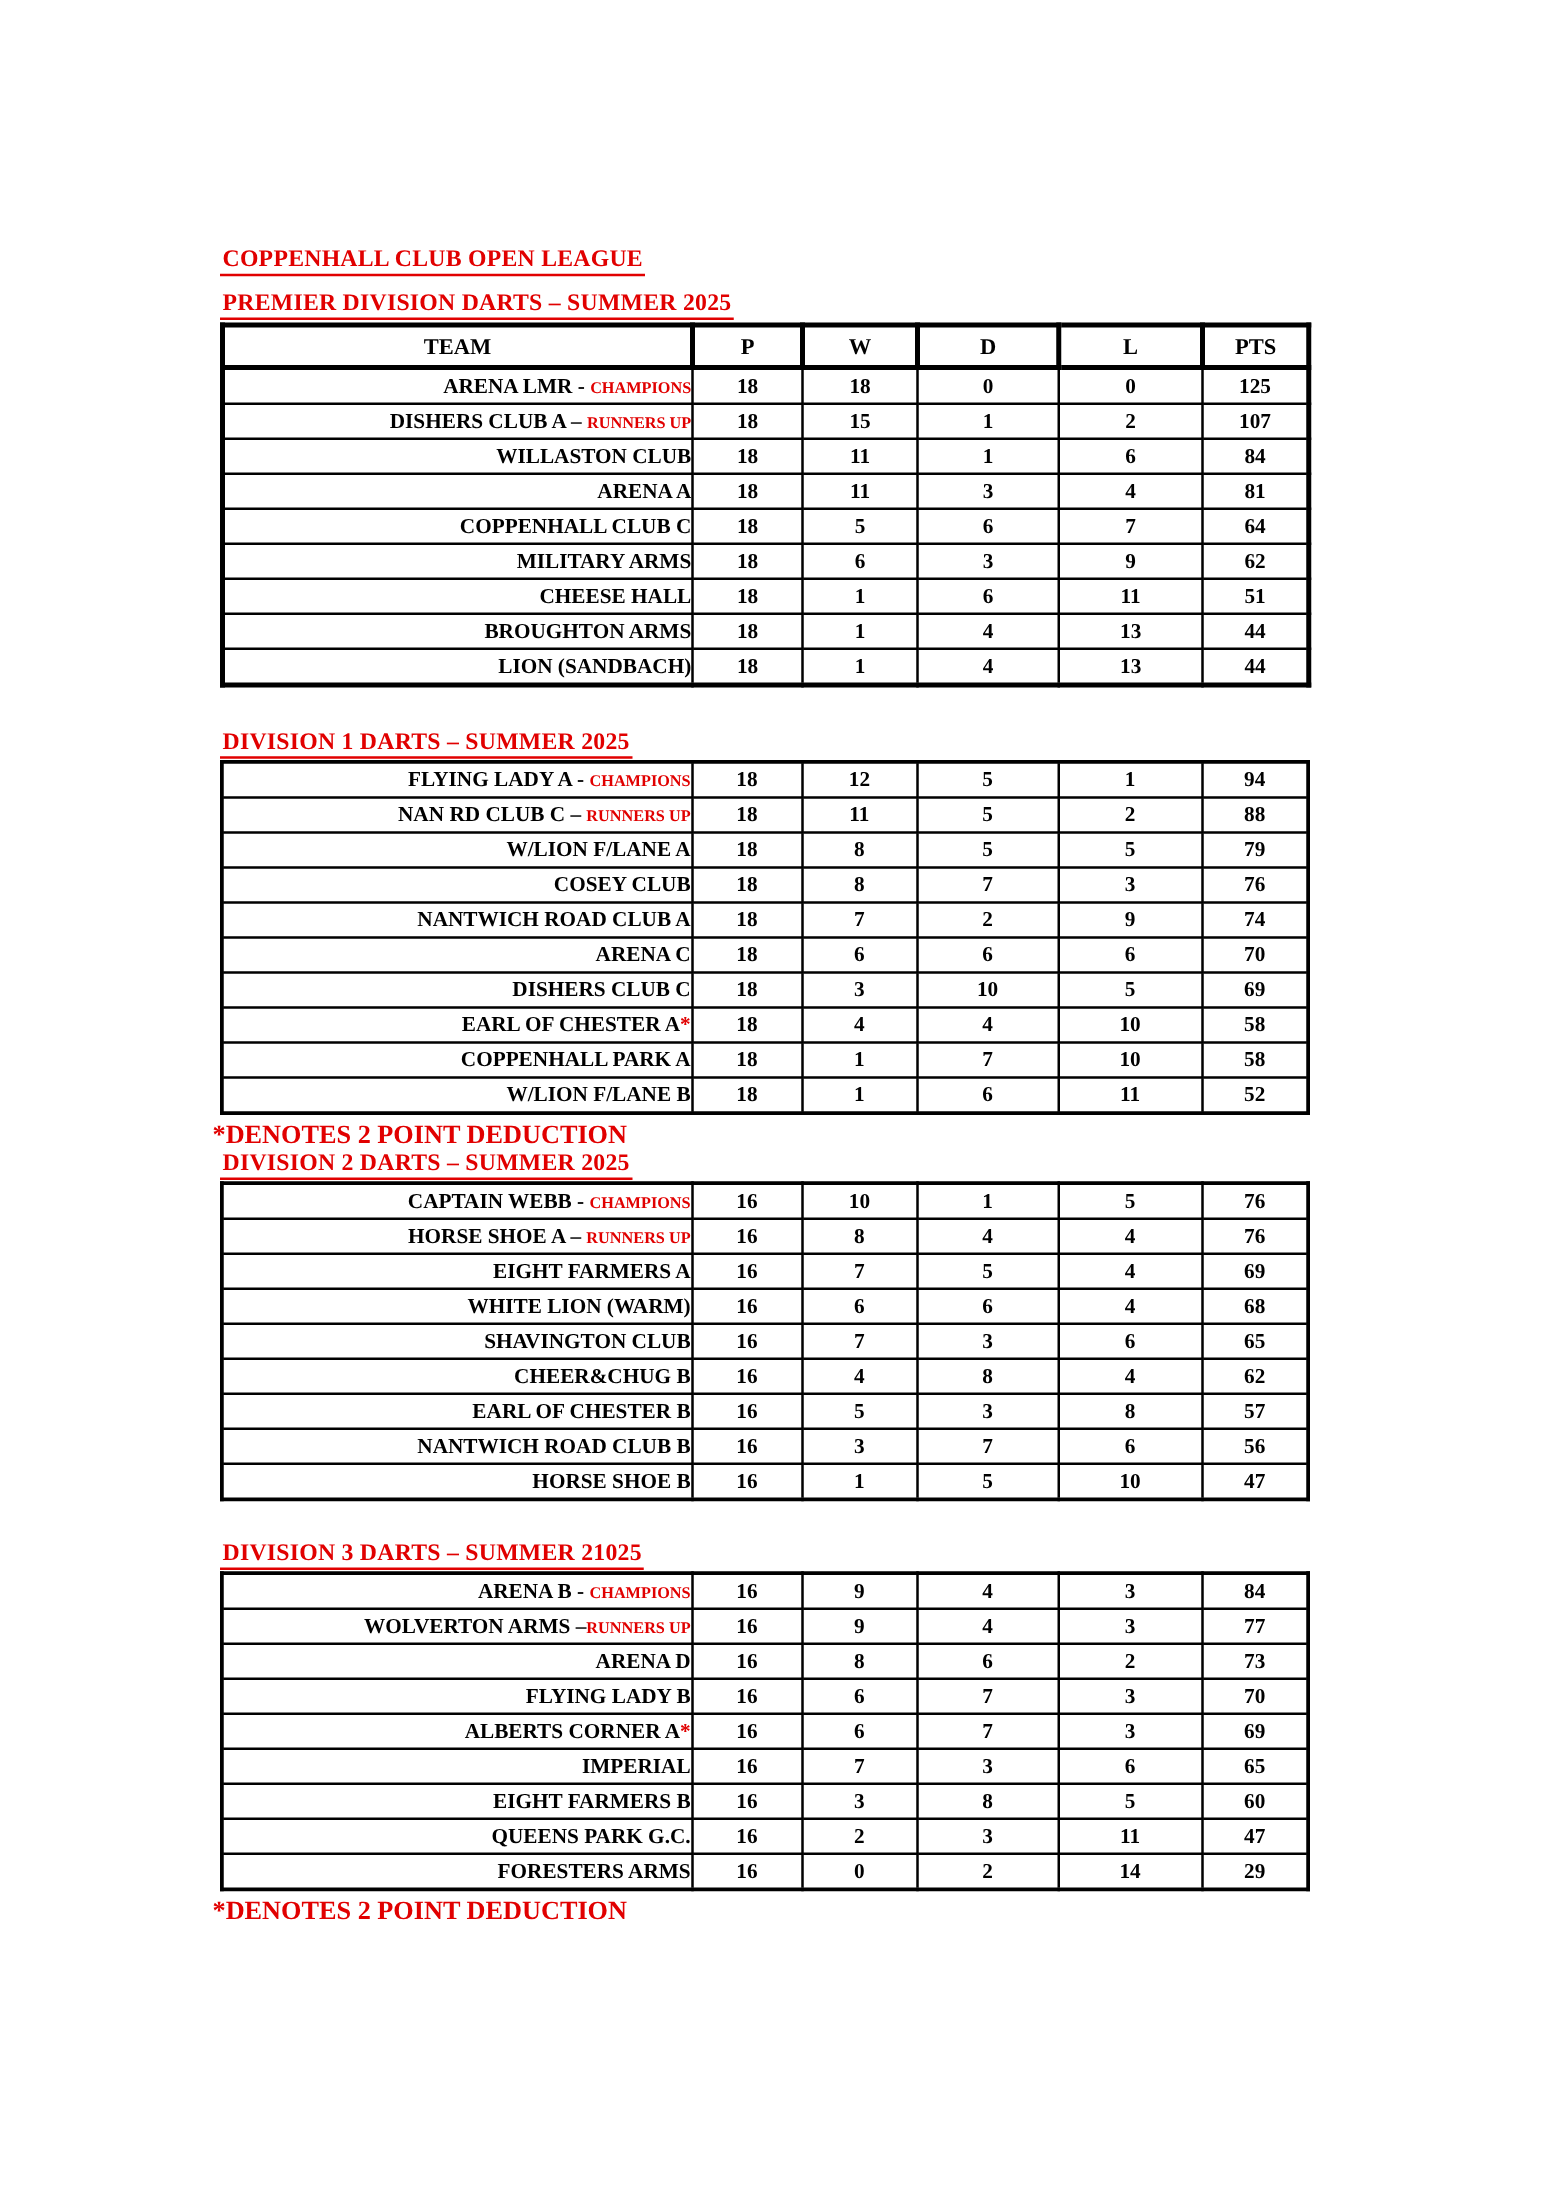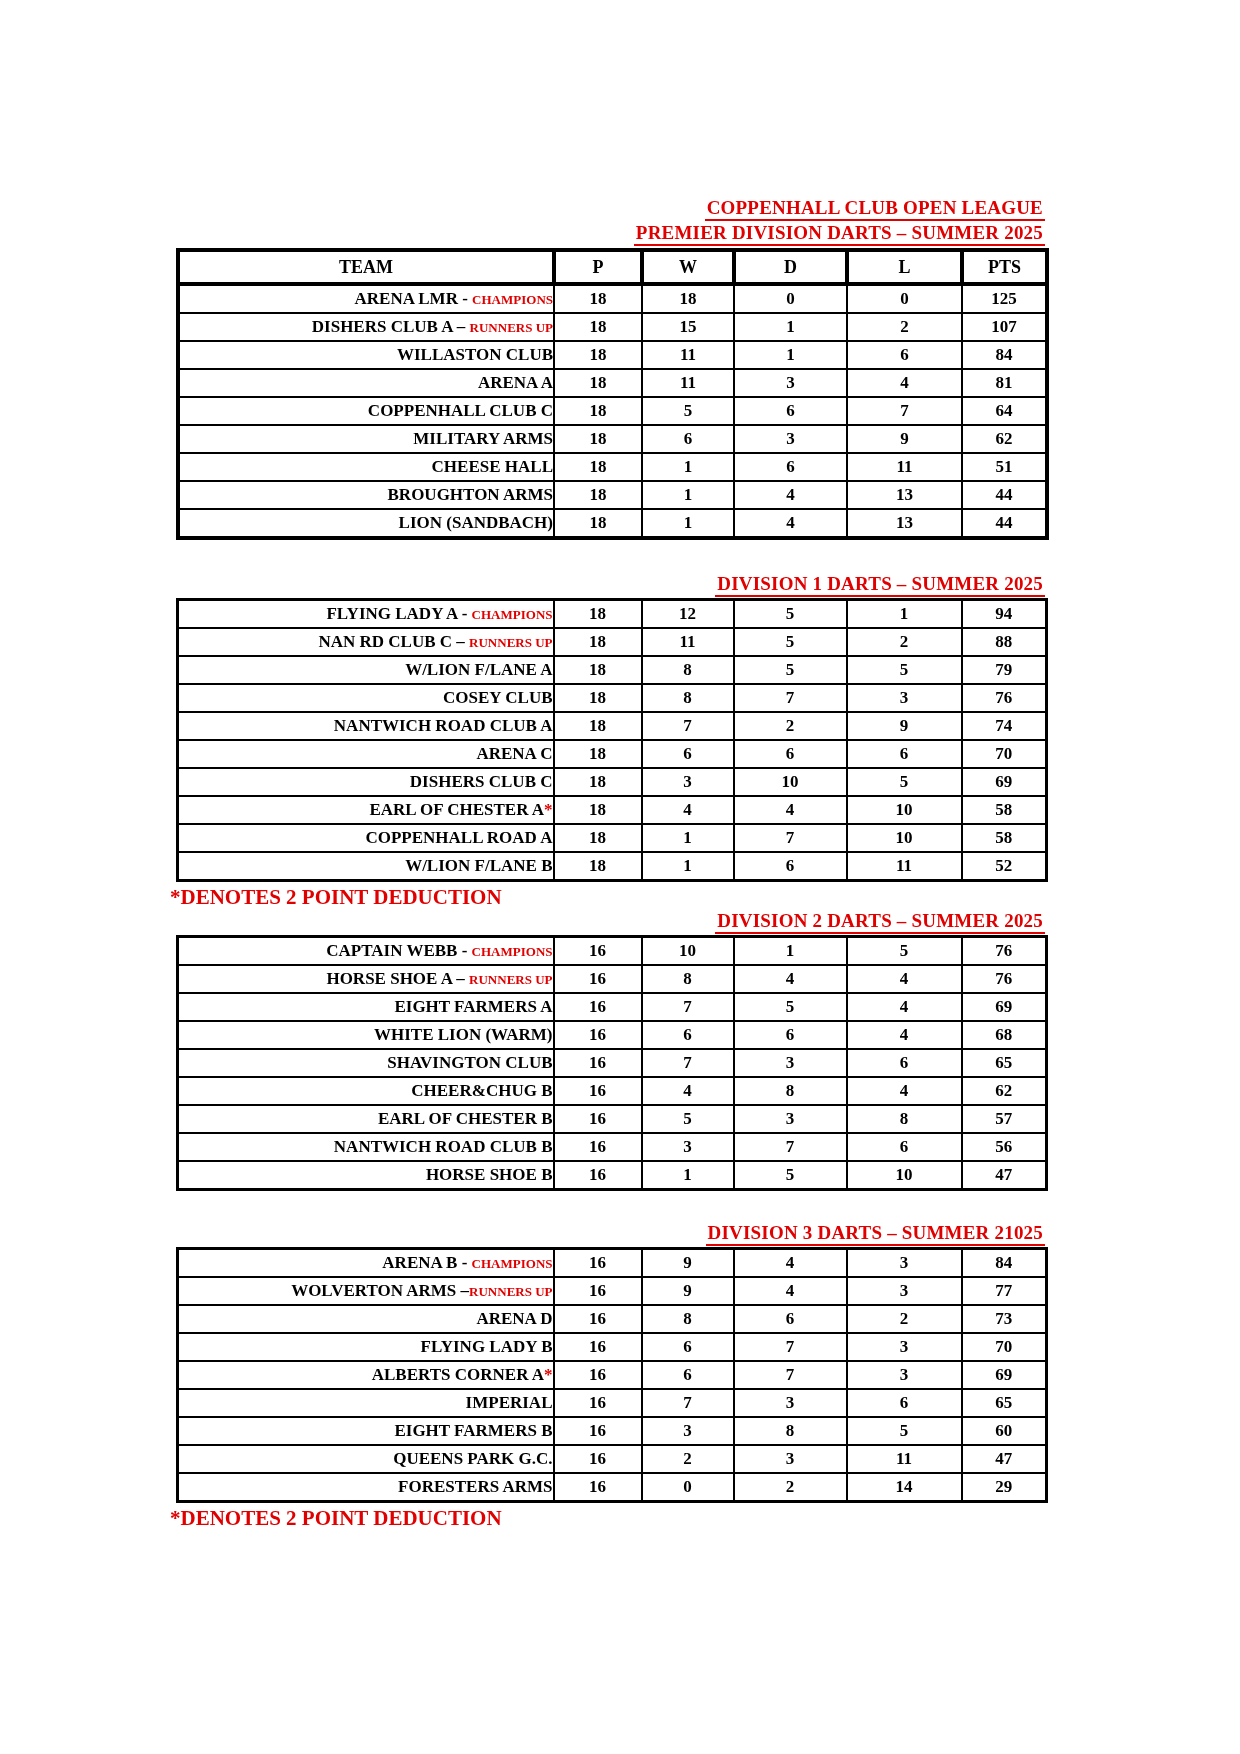--- a/index.html
+++ b/index.html
@@ -3,21 +3,21 @@
 <meta charset="utf-8">
 <style>
   :root{ --red:#e10000; }
   html,body{ margin:0; padding:0; }
   body{
     width:1240px; height:1754px; background:#ffffff; color:#000;
     font-family:"Liberation Serif", serif; overflow:hidden;
   }
   .page{ padding-top:196px; }
   .band{ width:869px; margin-left:176px; }
-  .title-line{ text-align:right; line-height:23px; height:23px; }
+  .title-line{ text-align:left; line-height:23px; height:23px; }
   .title-text{
     display:inline-block; color:var(--red); font-weight:bold; font-size:19px;
     letter-spacing:.2px; border-bottom:2px solid currentColor; padding:0 2px 0 2px;
   }
   table{ border-collapse:collapse; width:869px; table-layout:fixed; }
   table.premier{ border:4px solid #000; margin-top:4px; }
   table.division{ border:3px solid #000; margin-top:3px; }
   thead th{
     border:4px solid #000; height:30px; font-size:18px; font-weight:bold;
     text-align:center; padding:0;
@@ -27,21 +27,21 @@
     text-align:center; padding:0; overflow:hidden; white-space:nowrap;
   }
   td.team{ text-align:right; padding-left:8px; }
   .tag{ color:var(--red); font-size:13px; }
   .sep{ color:#000; }
   .star{ color:var(--red); }
   .footnote{
     color:var(--red); font-weight:bold; font-size:21px;
     margin:5px 0 0 -6px; line-height:20px;
   }
-  .sec-premier{ margin-top:2px; }
+  .sec-premier{ margin-top:12px; }
   .sec-div1{ margin-top:32px; }
   .sec-div2{ margin-top:2px; }
   .sec-div3{ margin-top:30px; }
 </style>
 </head>
 <body>
 
 <div class="page">
   <div class="band">
     <div class="title-line">
@@ -215,21 +215,21 @@
               </tr>
               <tr>
                 <td class="team"><span>EARL OF CHESTER A</span><span class="star">*</span></td>
                 <td>18</td>
                 <td>4</td>
                 <td>4</td>
                 <td>10</td>
                 <td>58</td>
               </tr>
               <tr>
-                <td class="team"><span>COPPENHALL ROAD A</span></td>
+                <td class="team"><span>COPPENHALL PARK A</span></td>
                 <td>18</td>
                 <td>1</td>
                 <td>7</td>
                 <td>10</td>
                 <td>58</td>
               </tr>
               <tr>
                 <td class="team"><span>W/LION F/LANE B</span></td>
                 <td>18</td>
                 <td>1</td>

